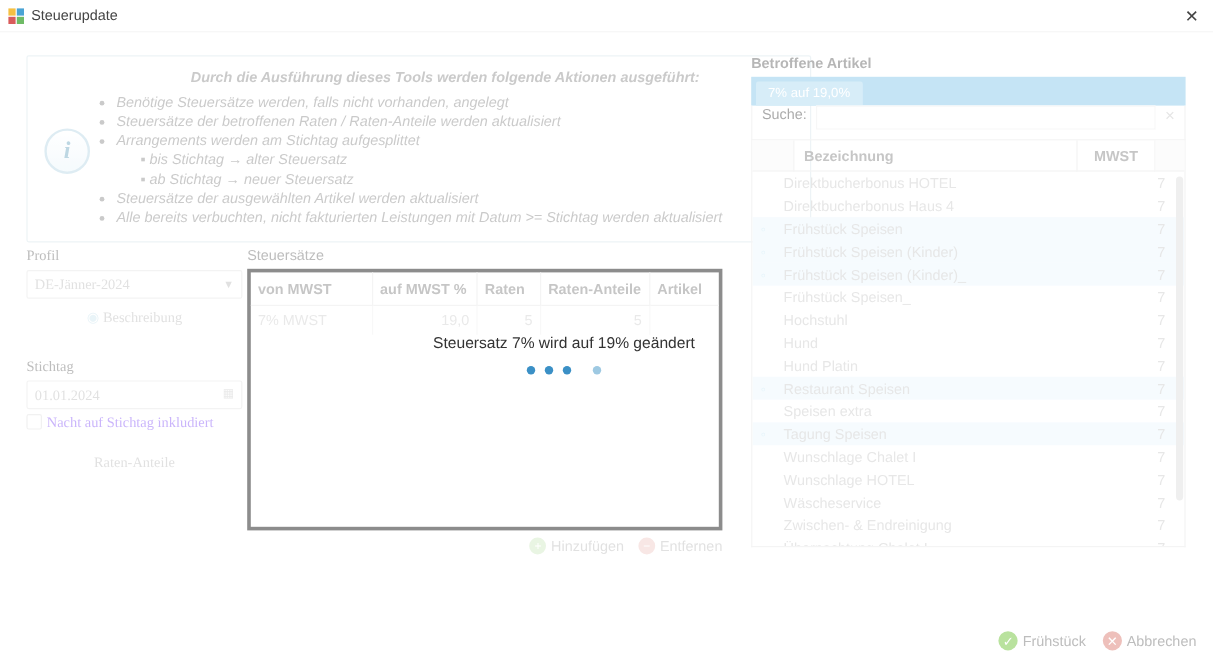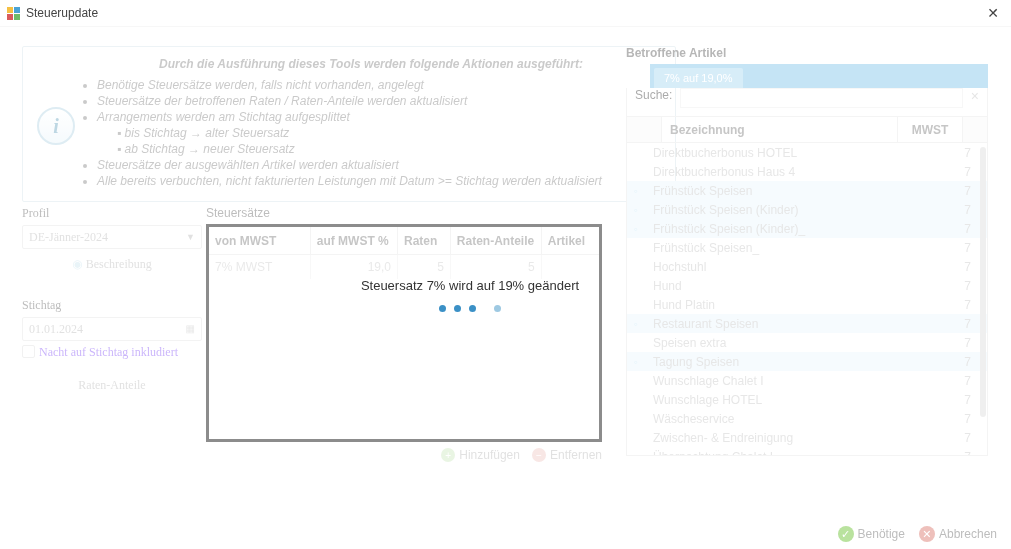--- a/index.html
+++ b/index.html
@@ -93,21 +93,21 @@
   .grid-row .c2,.grid-row .c3,.grid-row .c4,.grid-row .c5{justify-content:flex-end}
 
   .btn-row { margin-top: 6px; display: flex; justify-content: flex-end; gap: 12px; }
   .pill-btn { color: #bdbdbd; display: inline-flex; align-items: center; gap: 4px; }
   .circle { width: 14px; height: 14px; border-radius: 50%; display: inline-flex; align-items: center; justify-content: center; font-size: 10px; color: #fff; }
   .circle.green { background: #cfe8c2; }
   .circle.red { background: #f0c9c5; }
 
   .right-panel { position: absolute; left: 626px; top: 20px; width: 362px; }
   .right-title { font-weight: 600; color: #5e5e5e; margin-bottom: 4px; }
-  .tab-strip { background: #7fc4e8; height: 24px; display: flex; align-items: flex-end; padding-left: 4px; margin-left: 24px; }
+  .tab-strip { background: #7fc4e8; height: 24px; display: flex; align-items: flex-end; padding-left: 4px; }
   .tab { background: #a7d7f0; color: #fff; height: 20px; line-height: 20px; padding: 0 10px; border-radius: 2px 2px 0 0; font-size: 11px; }
   .search-row {
     border: 1px solid #e6e6e6; border-top: none; height: 28px;
     display: flex; align-items: flex-start; padding: 0 8px; gap: 8px;
   }
   .search-row input {
     flex: 1; border: 1px solid #eee; height: 18px; padding: 0 4px; font-size: 12px;
   }
   .search-row .clear { color: #c7c7c7; font-size: 14px; }
 
@@ -373,19 +373,19 @@
 <div class="progress">
   <div class="msg">Steuersatz 7% wird auf 19% geändert</div>
   <div class="dots">
     <span></span><span></span><span></span><span class="far"></span>
   </div>
 </div>
 
 <div class="footer">
   <span class="fbtn">
     <span class="circle green2">✓</span>
-    <span>Benötige</span>
+    <span>Frühstück</span>
   </span>
   <span class="fbtn">
     <span class="circle red2">✕</span>
     <span>Abbrechen</span>
   </span>
 </div>
 
 </body></html>

